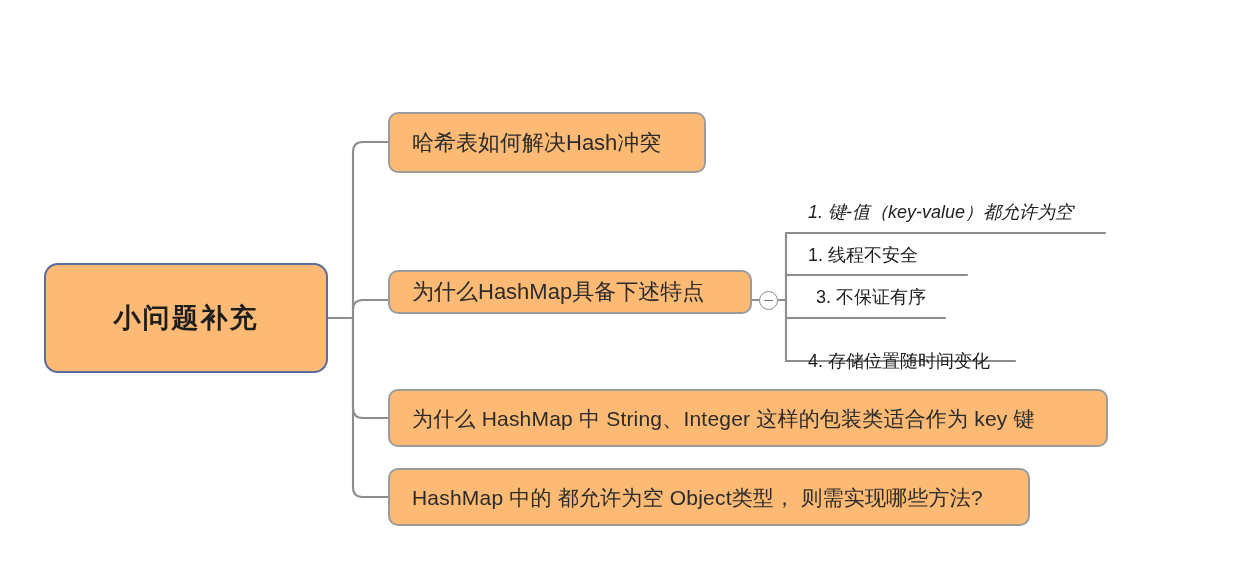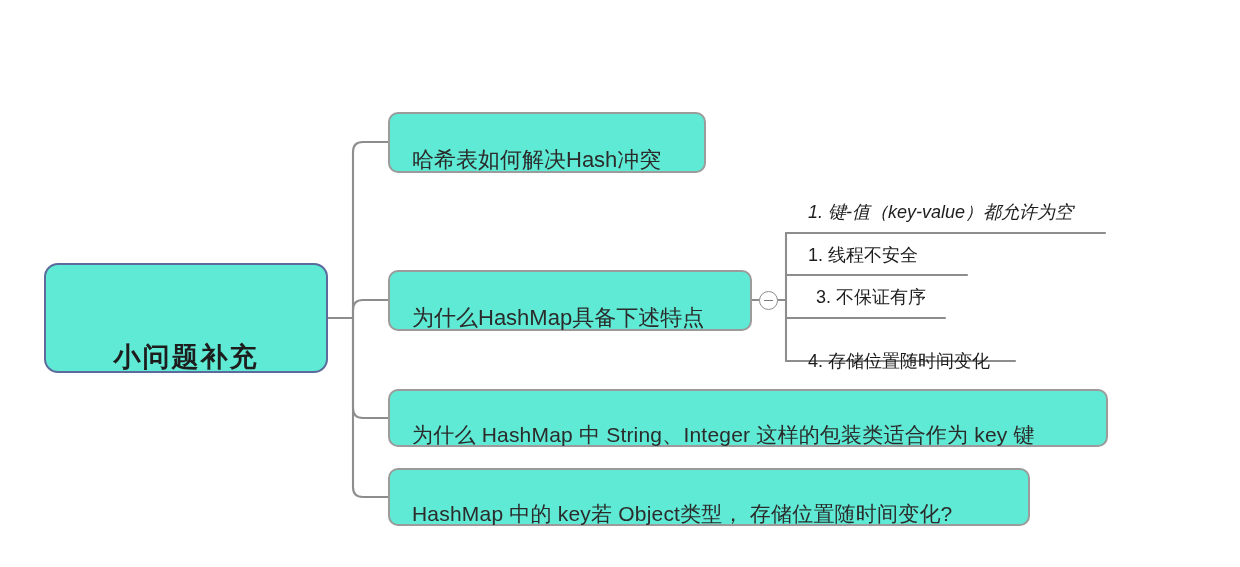--- a/index.html
+++ b/index.html
@@ -30,22 +30,22 @@
     top: 0;
     width: 1240px;
     height: 567px;
     pointer-events: none;
   }
 
   .node {
     position: absolute;
     box-sizing: border-box;
     display: flex;
-    align-items: flex-end;
-    background: #5eead4;
+    align-items: center;
+    background: #fdba74;
     border: 2px solid #9b9b9b;
     border-radius: 10px;
   }
 
   .node-label {
     white-space: nowrap;
     line-height: 1;
   }
 
   
@@ -77,21 +77,21 @@
   #node-hash-collision {
     left: 388px;
     top: 112px;
     width: 318px;
     height: 61px;
   }
   #node-hashmap-features {
     left: 388px;
     top: 270px;
     width: 364px;
-    height: 61px;
+    height: 44px;
   }
   #node-wrapper-key {
     left: 388px;
     top: 389px;
     width: 720px;
     height: 58px;
   }
   #node-object-key {
     left: 388px;
     top: 468px;
@@ -190,16 +190,16 @@
   <div class="subitem" id="subitem-0">1. 键-值（key-value）都允许为空</div>
   <div class="subitem" id="subitem-1">1. 线程不安全</div>
   <div class="subitem" id="subitem-2">3. 不保证有序</div>
   <div class="subitem" id="subitem-3">4. 存储位置随时间变化</div>
 
   <div class="node branch-node" id="node-wrapper-key">
     <span class="node-label">为什么 HashMap 中 String、Integer 这样的包装类适合作为 key 键</span>
   </div>
 
   <div class="node branch-node" id="node-object-key">
-    <span class="node-label">HashMap 中的 key若 Object类型， 存储位置随时间变化?</span>
+    <span class="node-label">HashMap 中的 都允许为空 Object类型， 则需实现哪些方法?</span>
   </div>
 
 </div>
 
 </body></html>

